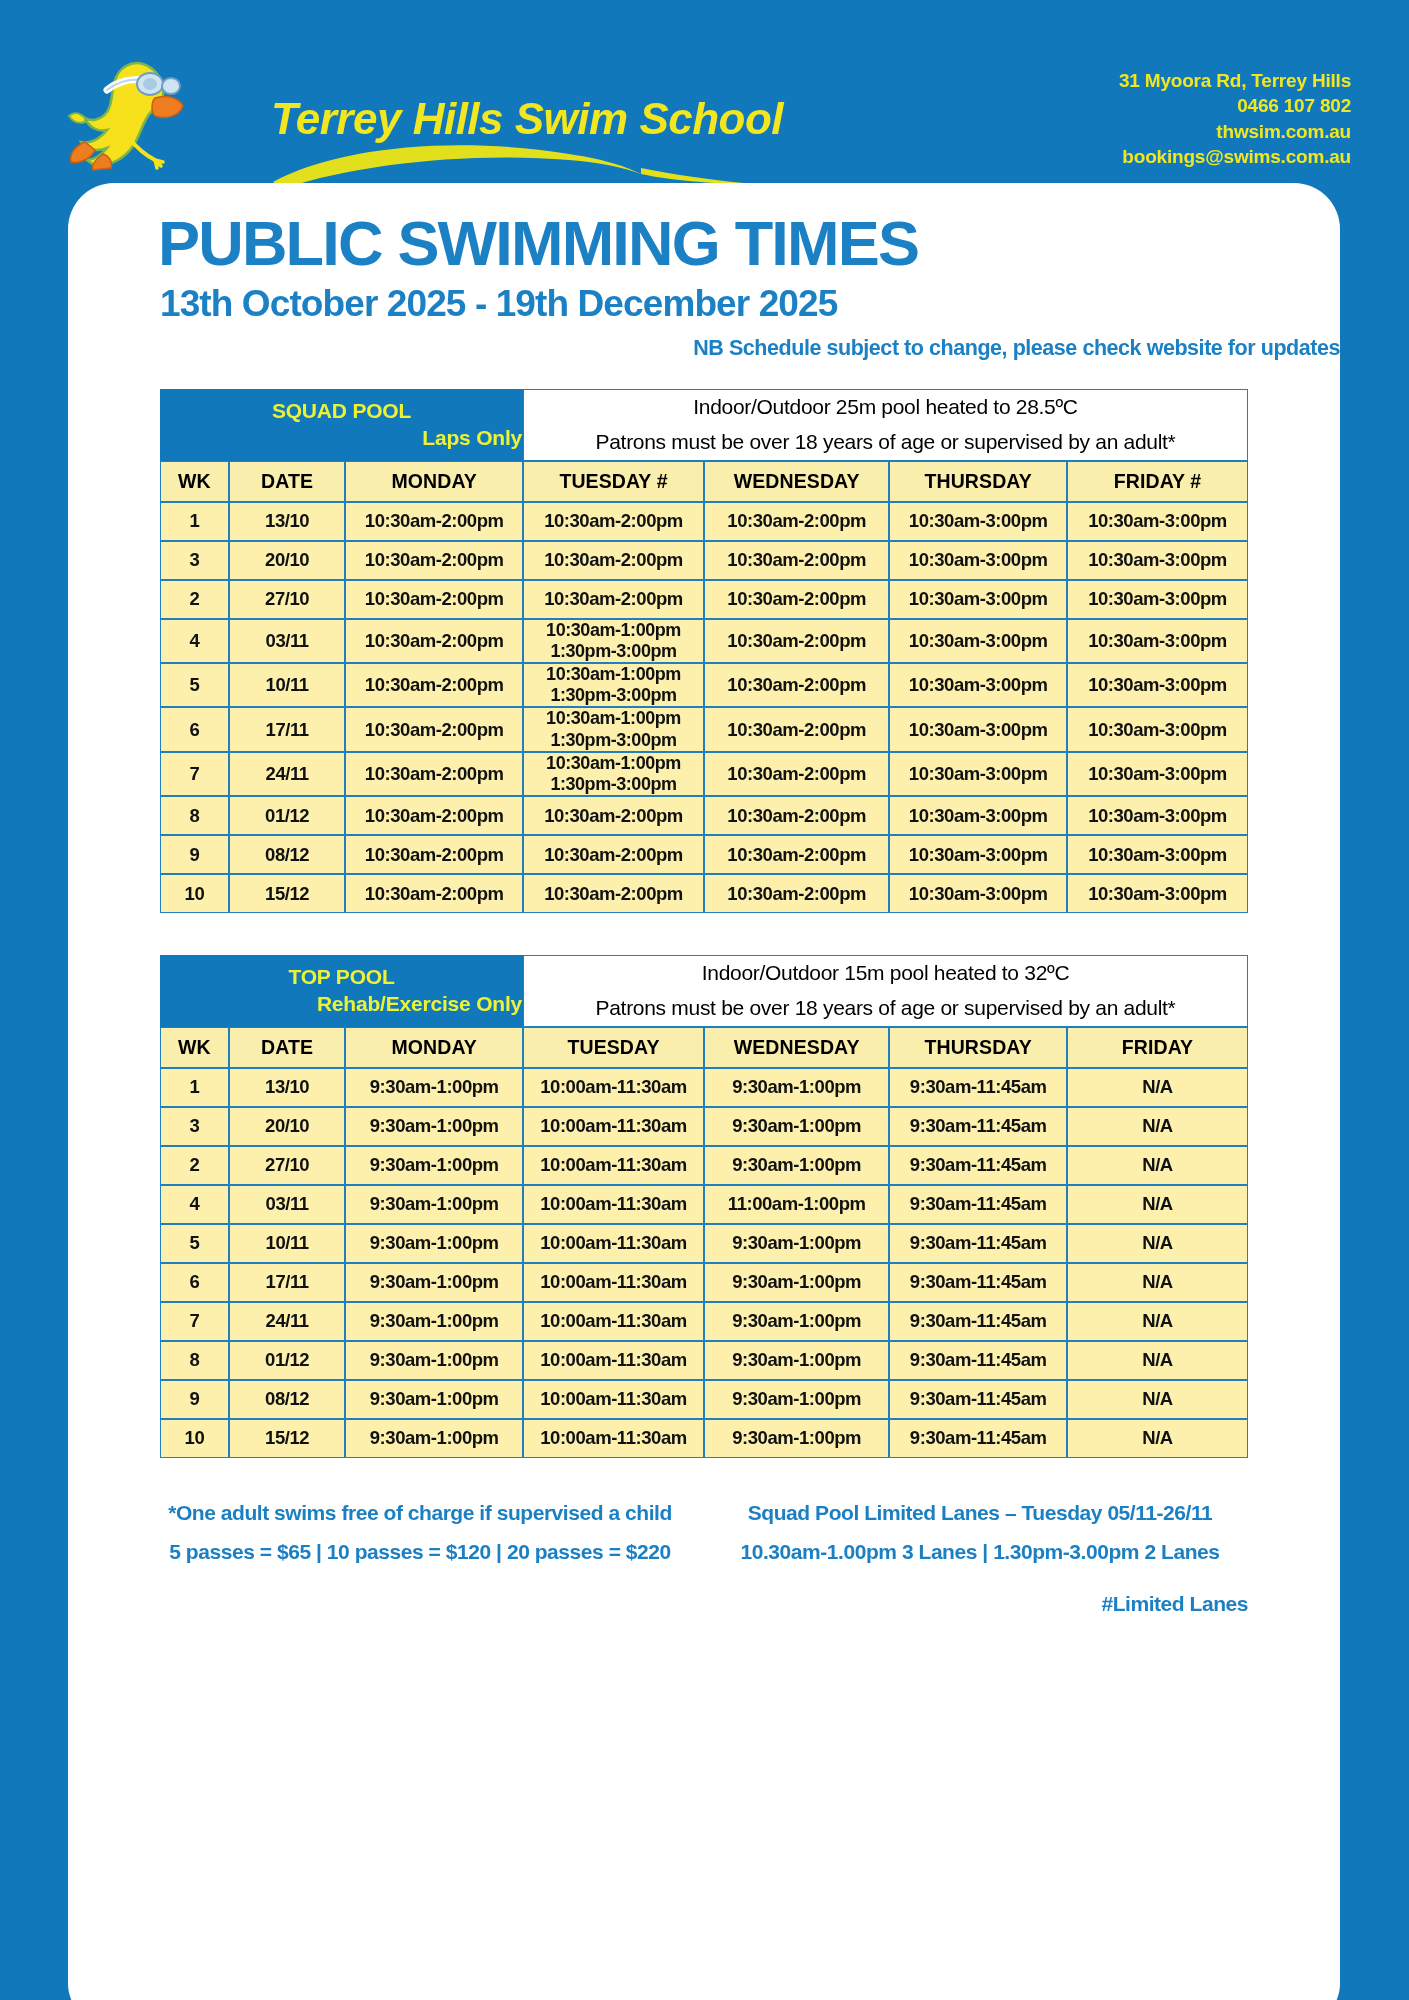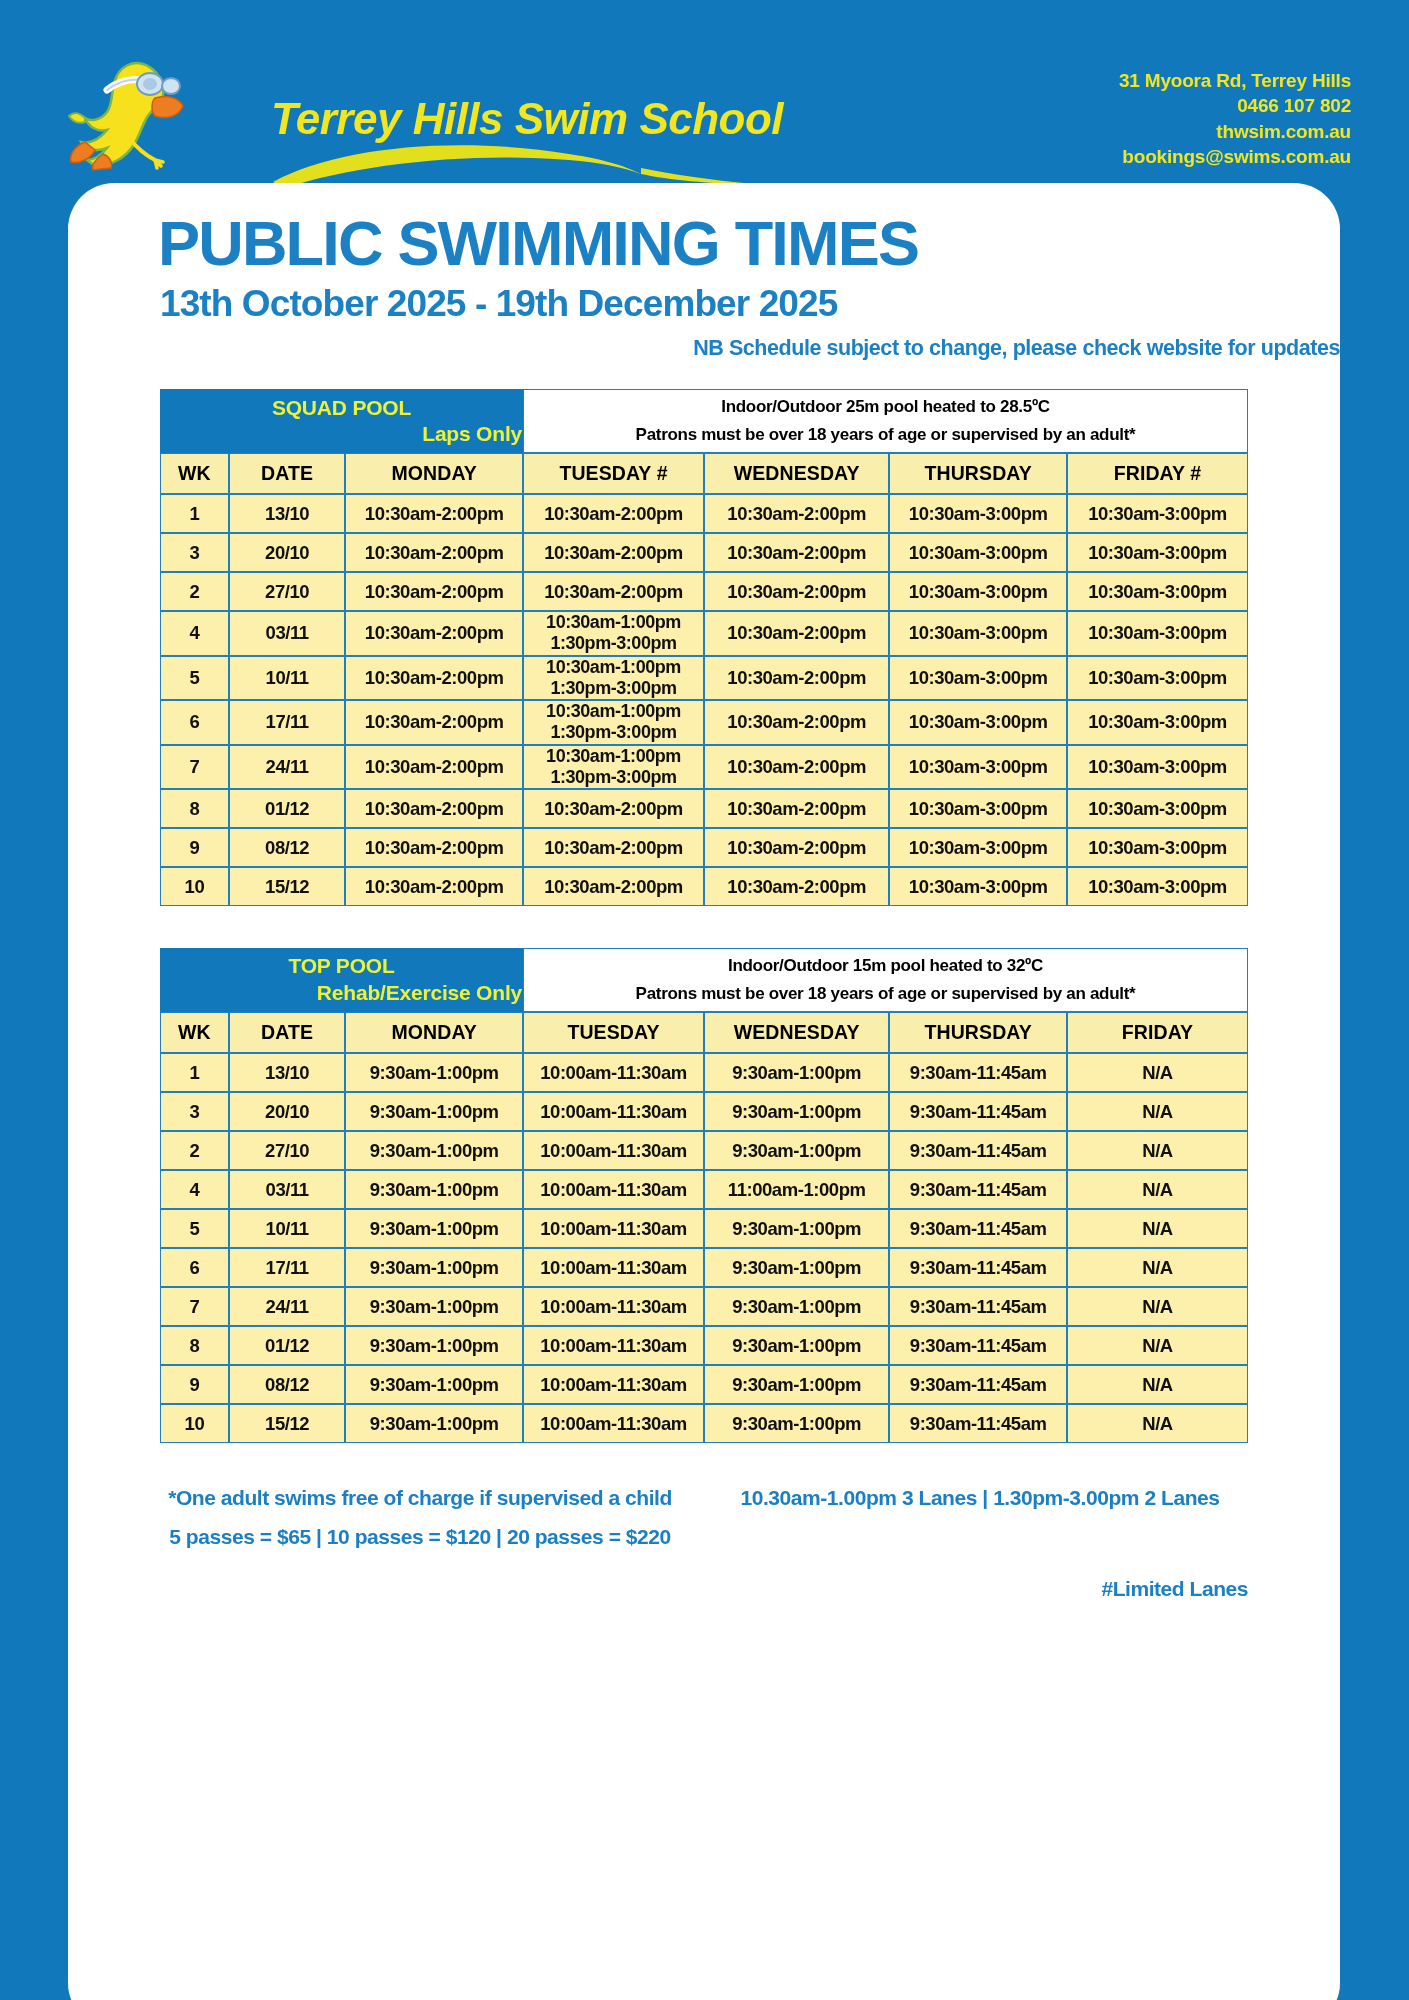--- a/index.html
+++ b/index.html
@@ -145,22 +145,22 @@
     line-height: 1.27;
     letter-spacing: -0.2px;
     border: 1px solid #1179bb !important;
   }
 
   .pool-banner .line2 { display: block; text-align: right; }
 
   .pool-desc {
     background: #ffffff;
     color: #000000;
-    font-size: 17px;
-    font-weight: bold;
+    font-size: 21px;
+    font-weight: normal;
     height: 64px;
     line-height: 1.65;
     letter-spacing: -0.3px;
     margin-left: 16px;
   }
 
   .pool-desc .line2 { display: block; }
 
   .col-head {
     background: #f9eeab;
@@ -558,19 +558,20 @@
           </tr>
         </tbody>
     </table>
 
     <div class="footer">
       <div class="foot-left">
         <div>*One adult swims free of charge if supervised a child</div>
         <div>5 passes = $65 | 10 passes = $120 | 20 passes = $220</div>
       </div>
       <div class="foot-right">
+        <div>Squad Pool Limited Lanes – Tuesday 05/11-26/11</div>
         <div>10.30am-1.00pm 3 Lanes | 1.30pm-3.00pm  2 Lanes</div>
       </div>
       <div class="foot-hash">#Limited Lanes</div>
     </div>
 
   </div>
 </div>
 
 </body></html>

